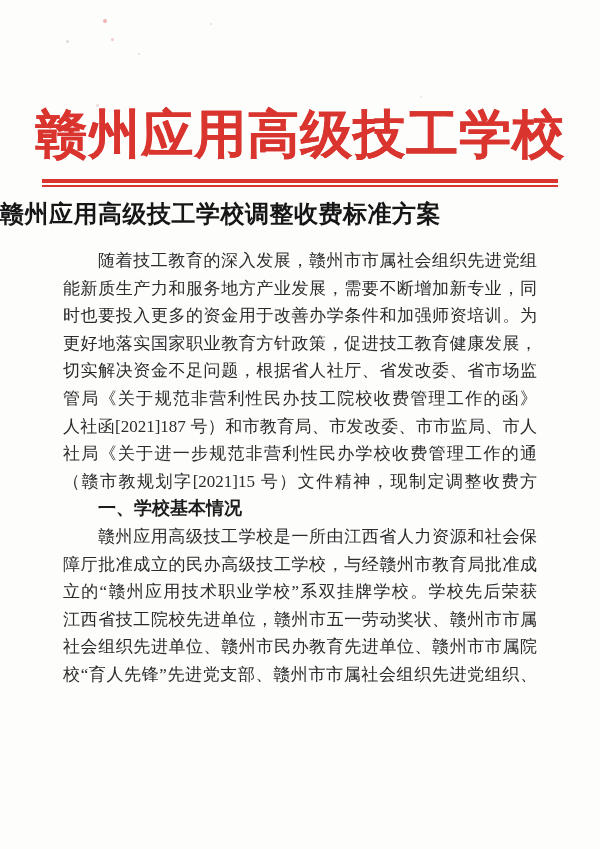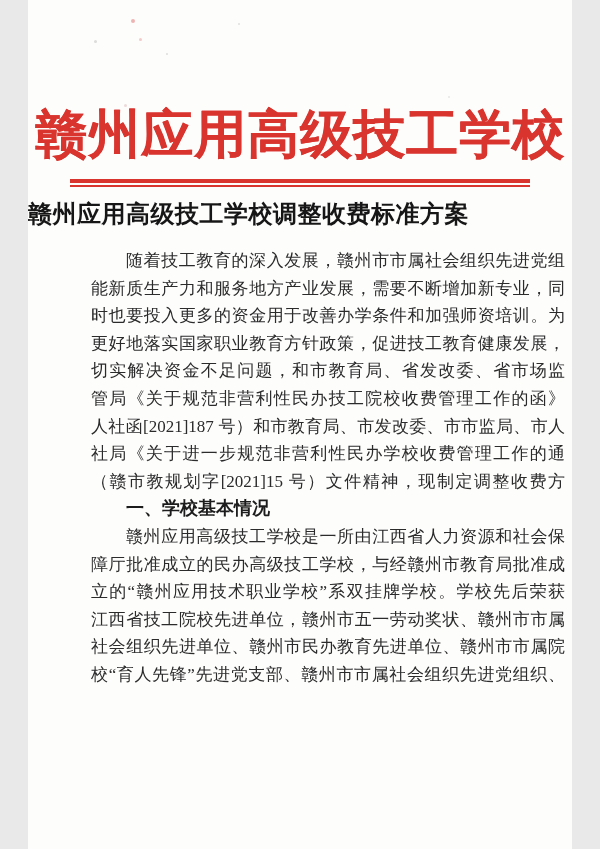--- a/index.html
+++ b/index.html
@@ -2,21 +2,21 @@
 <html lang="zh"><head>
 <meta charset="utf-8">
 <style>
   html, body {
     margin: 0;
     padding: 0;
     background: #e9e9e9;
   }
   .page {
     position: relative;
-    width: 544px;
+    width: 600px;
     height: 849px;
     margin: 0 auto;
     background: #fdfdfc;
     overflow: hidden;
     font-family: "Liberation Serif", "DejaVu Serif", serif;
   }
 
   
   .letterhead {
     position: absolute;
@@ -130,21 +130,21 @@
     <div class="rule-thin"></div>
   </div>
 
   <h1 class="doc-title">赣州应用高级技工学校调整收费标准方案</h1>
 
   <div class="bodytext">
     <div class="line first">随着技工教育的深入发展，赣州市市属社会组织先进党组织</div>
     <div class="line">能新质生产力和服务地方产业发展，需要不断增加新专业，同</div>
     <div class="line">时也要投入更多的资金用于改善办学条件和加强师资培训。为</div>
     <div class="line">更好地落实国家职业教育方针政策，促进技工教育健康发展，</div>
-    <div class="line">切实解决资金不足问题，和市教育局、省发改委、省市场监</div>
+    <div class="line">切实解决资金不足问题，根据省人社厅、省发改委、省市场监</div>
     <div class="line">管局《关于规范非营利性民办技工院校收费管理工作的函》（赣</div>
     <div class="line">人社函[2021]187 号）和市教育局、市发改委、市市监局、市人</div>
     <div class="line">社局《关于进一步规范非营利性民办学校收费管理工作的通知》</div>
     <div class="line">（赣市教规划字[2021]15 号）文件精神，现制定调整收费方案。</div>
 
     <div class="heading">一、学校基本情况</div>
 
     <div class="line first">赣州应用高级技工学校是一所由江西省人力资源和社会保</div>
     <div class="line">障厅批准成立的民办高级技工学校，与经赣州市教育局批准成</div>
     <div class="line">立的“赣州应用技术职业学校”系双挂牌学校。学校先后荣获</div>

